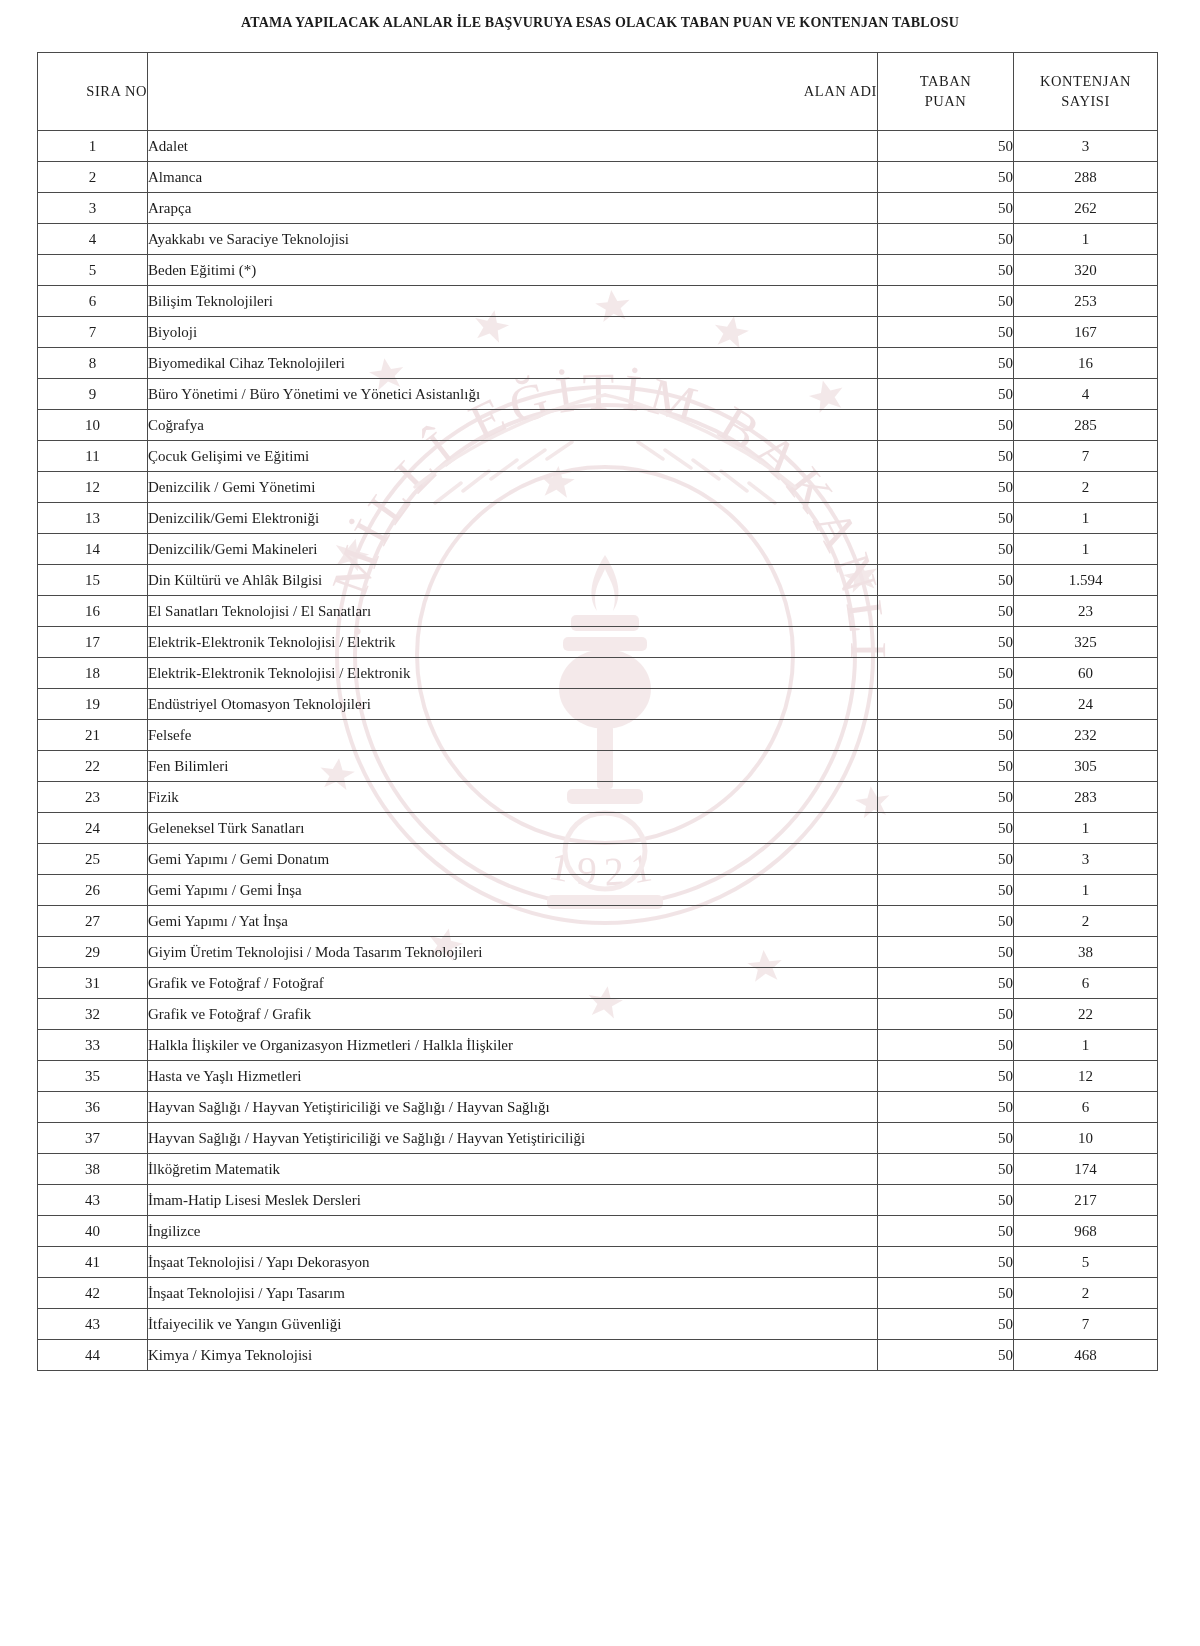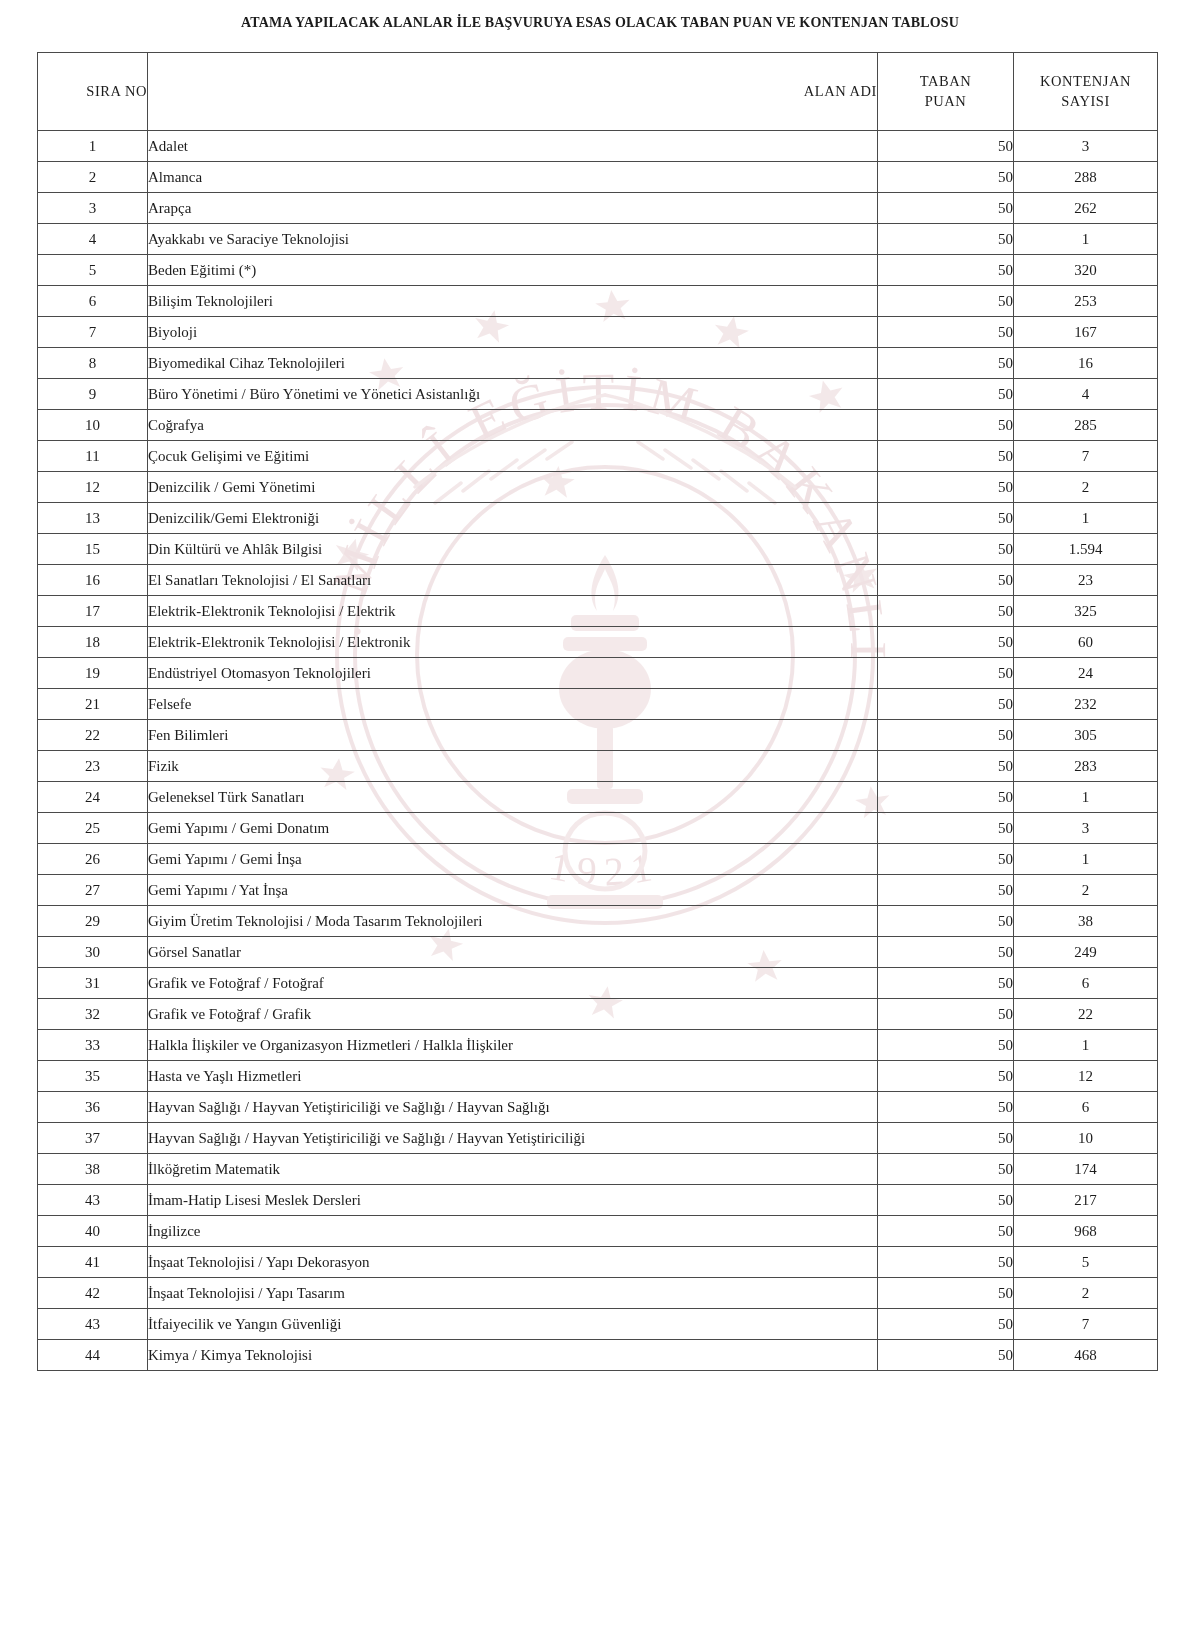--- a/index.html
+++ b/index.html
@@ -274,20 +274,26 @@
             <td class="cell-taban">50</td>
             <td class="cell-kont">2</td>
           </tr>
           <tr>
             <td class="cell-sira">13</td>
             <td class="cell-alan">Denizcilik/Gemi Elektroniği</td>
             <td class="cell-taban">50</td>
             <td class="cell-kont">1</td>
           </tr>
           <tr>
+            <td class="cell-sira">14</td>
+            <td class="cell-alan">Denizcilik/Gemi Makineleri</td>
+            <td class="cell-taban">50</td>
+            <td class="cell-kont">1</td>
+          </tr>
+          <tr>
             <td class="cell-sira">15</td>
             <td class="cell-alan">Din Kültürü ve Ahlâk Bilgisi</td>
             <td class="cell-taban">50</td>
             <td class="cell-kont">1.594</td>
           </tr>
           <tr>
             <td class="cell-sira">16</td>
             <td class="cell-alan">El Sanatları Teknolojisi / El Sanatları</td>
             <td class="cell-taban">50</td>
             <td class="cell-kont">23</td>
@@ -350,26 +356,20 @@
             <td class="cell-sira">27</td>
             <td class="cell-alan">Gemi Yapımı / Yat İnşa</td>
             <td class="cell-taban">50</td>
             <td class="cell-kont">2</td>
           </tr>
           <tr>
             <td class="cell-sira">29</td>
             <td class="cell-alan">Giyim Üretim Teknolojisi / Moda Tasarım Teknolojileri</td>
             <td class="cell-taban">50</td>
             <td class="cell-kont">38</td>
-          </tr>
-          <tr>
-            <td class="cell-sira">30</td>
-            <td class="cell-alan">Görsel Sanatlar</td>
-            <td class="cell-taban">50</td>
-            <td class="cell-kont">249</td>
           </tr>
           <tr>
             <td class="cell-sira">31</td>
             <td class="cell-alan">Grafik ve Fotoğraf / Fotoğraf</td>
             <td class="cell-taban">50</td>
             <td class="cell-kont">6</td>
           </tr>
           <tr>
             <td class="cell-sira">32</td>
             <td class="cell-alan">Grafik ve Fotoğraf / Grafik</td>

